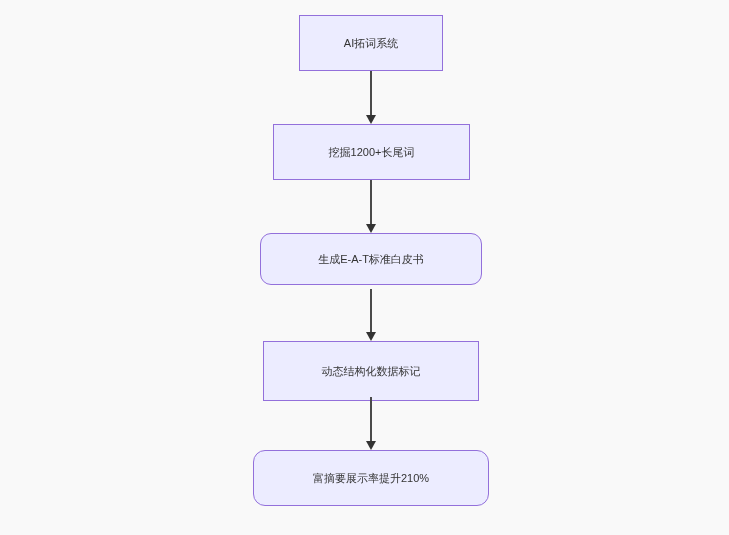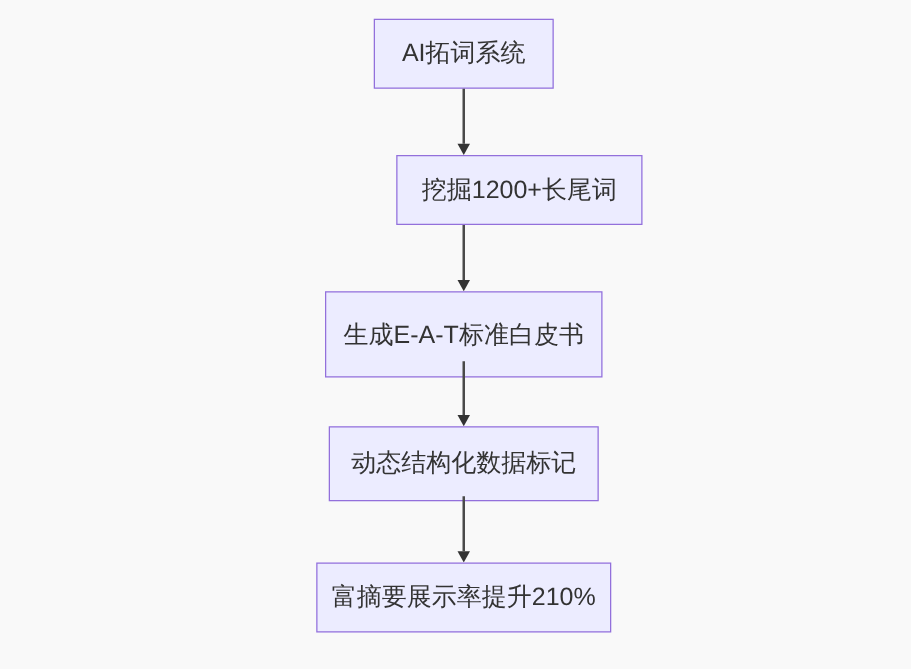--- a/index.html
+++ b/index.html
@@ -14,34 +14,34 @@
     height: 535px;
     background: #f9f9f9;
     overflow: hidden;
   }
   .node {
     position: absolute;
     box-sizing: border-box;
     background: #ececff;
     border: 1px solid #9370db;
     color: #333333;
-    font-size: 20px;
+    font-size: 11px;
     line-height: 1;
     display: flex;
     align-items: center;
     justify-content: center;
     text-align: center;
     white-space: nowrap;
   }
   
   .n1 { left: 299px; top: 15px;  width: 144px; height: 56px; }
-  .n2 { left: 273px; top: 124px; width: 197px; height: 56px; margin-left: 44px; }
-  .n3 { left: 260px; top: 233px; width: 222px; height: 69px; }
+  .n2 { left: 273px; top: 124px; width: 197px; height: 56px; }
+  .n3 { left: 260px; top: 233px; width: 222px; height: 52px; border-radius: 11px; }
   .n4 { left: 263px; top: 341px; width: 216px; height: 60px; }
-  .n5 { left: 253px; top: 450px; width: 236px; height: 56px; }
+  .n5 { left: 253px; top: 450px; width: 236px; height: 56px; border-radius: 12px; }
 
   .arrow-line {
     position: absolute;
     width: 2px;
     left: 370px;
     background: #4a4a4a;
   }
   .arrow-head {
     position: absolute;
     left: 366px;

